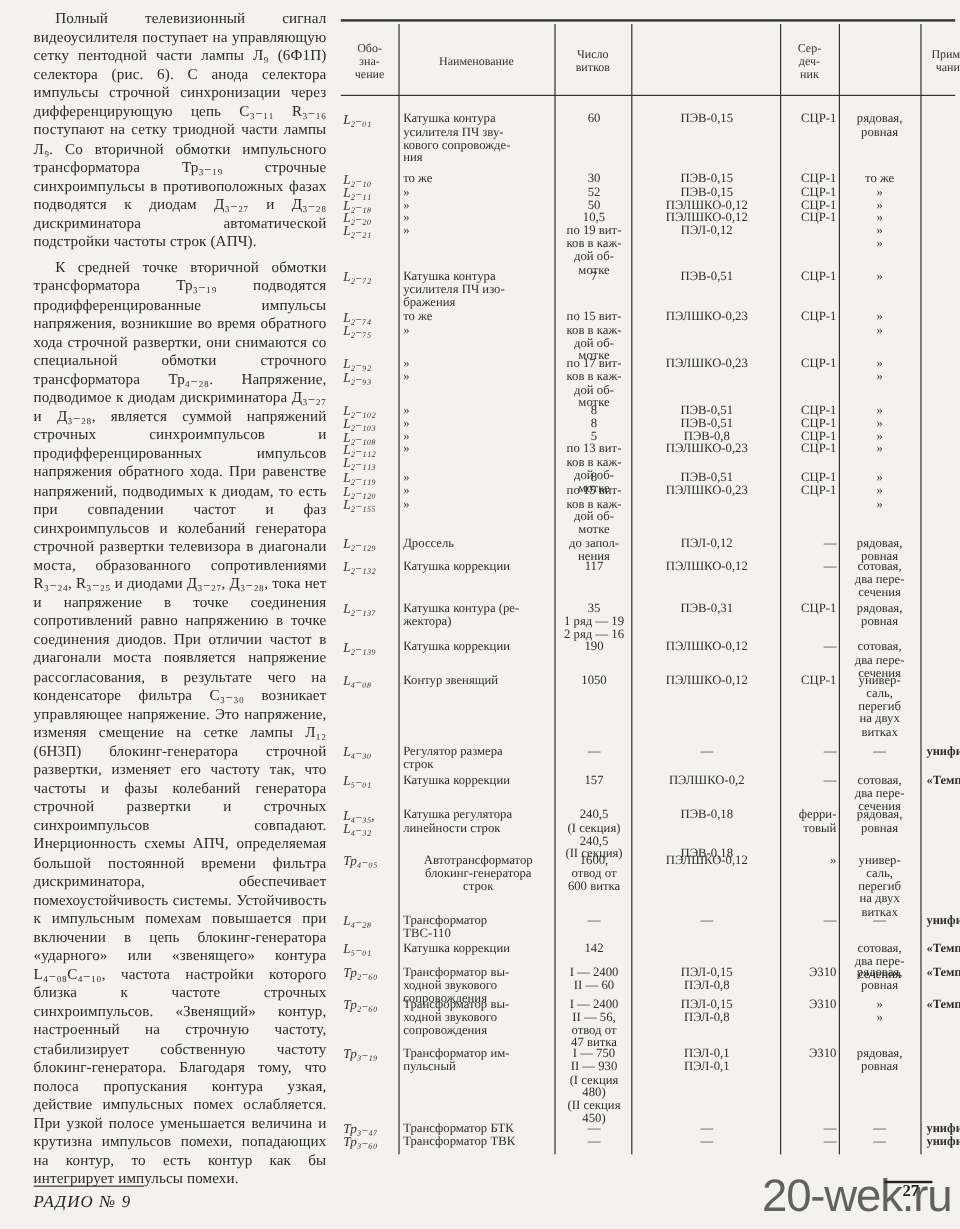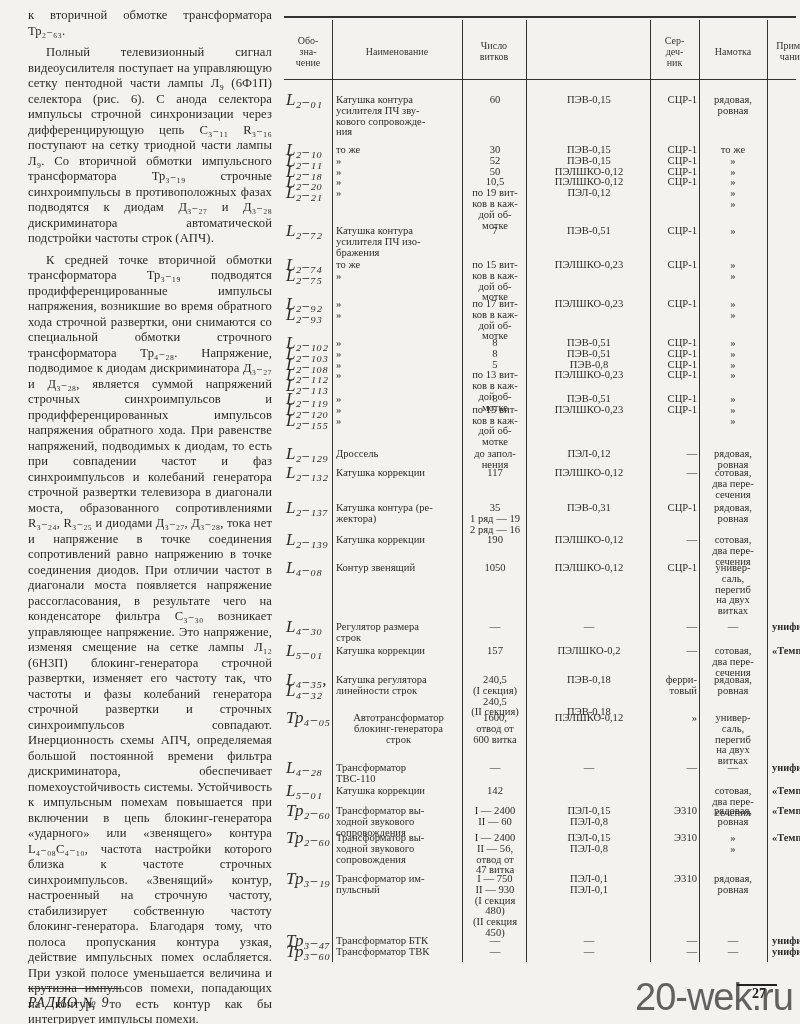--- a/index.html
+++ b/index.html
@@ -22,39 +22,38 @@
   .vline { position:absolute; top:4px; bottom:0; border-left:1.2px solid #333; }
 
   .head-cell {
     position:absolute; top:8px; height:54px; display:flex; align-items:center; justify-content:center;
     text-align:center; font-size:10px; line-height:11px; color:#333;
   }
   .row {
     position:absolute; left:0; width:512px; font-size:10.6px; line-height:10.8px; color:#2d2d2d;
   }
   .cell { position:absolute; top:0; }
-  .c-des { left:2px; width:44px; font-style:italic; font-size:17px; }
+  .c-des { left:2px; width:44px; font-style:italic; font-size:11px; }
   .c-name { left:52px; width:125px; padding-left:0; }
   .c-turns { left:181px; width:60px; text-align:center; }
   .c-wire { left:245px; width:120px; text-align:center; }
   .c-core { left:369px; width:44px; text-align:right; }
   .c-wind { left:418px; width:62px; text-align:center; }
   .c-note { left:488px; width:70px; text-align:left; font-weight:bold; font-size:10.4px; }
 
   .footer-rule { position:absolute; left:28px; top:988px; width:92px; border-top:1px solid #333; }
   .footer-mag { position:absolute; left:28px; top:995px; font-style:italic; font-size:14px; letter-spacing:1px; color:#222; }
   .page-rule { position:absolute; left:737px; top:984px; width:40px; border-top:2px solid #222; }
   .page-num { position:absolute; left:752px; top:986px; font-size:14px; font-weight:bold; color:#222; }
   .watermark { position:absolute; left:635px; top:976px; font-family:"Liberation Sans", "DejaVu Sans", sans-serif; font-size:38px; color:#555; opacity:0.92; letter-spacing:-1px; }
 </style>
 </head>
 <body>
 
 <div class="col-text">
-  <p class="noindent">к вторичной обмотке трансформатора Тр₂₋₆₃.</p>
   <p>Полный телевизионный сигнал видеоусилителя поступает на управляющую сетку пентодной части лампы Л₉ (6Ф1П) селектора (рис. 6). С анода селектора импульсы строчной синхронизации через дифференцирующую цепь C₃₋₁₁ R₃₋₁₆ поступают на сетку триодной части лампы Л₉. Со вторичной обмотки импульсного трансформатора Тр₃₋₁₉ строчные синхроимпульсы в противоположных фазах подводятся к диодам Д₃₋₂₇ и Д₃₋₂₈ дискриминатора автоматической подстройки частоты строк (АПЧ).</p>
   <p>К средней точке вторичной обмотки трансформатора Тр₃₋₁₉ подводятся продифференцированные импульсы напряжения, возникшие во время обратного хода строчной развертки, они снимаются со специальной обмотки строчного трансформатора Тр₄₋₂₈. Напряжение, подводимое к диодам дискриминатора Д₃₋₂₇ и Д₃₋₂₈, является суммой напряжений строчных синхроимпульсов и продифференцированных импульсов напряжения обратного хода. При равенстве напряжений, подводимых к диодам, то есть при совпадении частот и фаз синхроимпульсов и колебаний генератора строчной развертки телевизора в диагонали моста, образованного сопротивлениями R₃₋₂₄, R₃₋₂₅ и диодами Д₃₋₂₇, Д₃₋₂₈, тока нет и напряжение в точке соединения сопротивлений равно напряжению в точке соединения диодов. При отличии частот в диагонали моста появляется напряжение рассогласования, в результате чего на конденсаторе фильтра C₃₋₃₀ возникает управляющее напряжение. Это напряжение, изменяя смещение на сетке лампы Л₁₂ (6Н3П) блокинг-генератора строчной развертки, изменяет его частоту так, что частоты и фазы колебаний генератора строчной развертки и строчных синхроимпульсов совпадают. Инерционность схемы АПЧ, определяемая большой постоянной времени фильтра дискриминатора, обеспечивает помехоустойчивость системы. Устойчивость к импульсным помехам повышается при включении в цепь блокинг-генератора «ударного» или «звенящего» контура L₄₋₀₈C₄₋₁₀, частота настройки которого близка к частоте строчных синхроимпульсов. «Звенящий» контур, настроенный на строчную частоту, стабилизирует собственную частоту блокинг-генератора. Благодаря тому, что полоса пропускания контура узкая, действие импульсных помех ослабляется. При узкой полосе уменьшается величина и крутизна импульсов помехи, попадающих на контур, то есть контур как бы интегрирует импульсы помехи.</p>
 </div>
 
 <div class="table-wrap">
   <div class="rule-top"></div>
   <div class="rule-head"></div>
   <div class="vline" style="left:48px"></div>
   <div class="vline" style="left:178px"></div>
   <div class="vline" style="left:242px"></div>
@@ -71,23 +70,20 @@
       <span>Наименование</span>
     </div>
   <div class="head-cell" style="left:178px;width:64px">
       <span style="white-space:pre-line">Число
 витков</span>
     </div>
   <div class="head-cell" style="left:366px;width:49px">
       <span style="white-space:pre-line">Сер-
 деч-
 ник</span>
-    </div>
-  <div class="head-cell" style="left:415px;width:68px">
-      <span>Намотка</span>
     </div>
   <div class="head-cell" style="left:483px;width:50px">
       <span style="white-space:pre-line">Приме-
 чание</span>
     </div>
 
   <div id="rows">
       <div class="row" style="top: 79px;">
         <div class="cell c-des" style="white-space: pre-line;">L₂₋₀₁</div>
         <div class="cell c-name" style="white-space: pre-line;">Катушка контура

